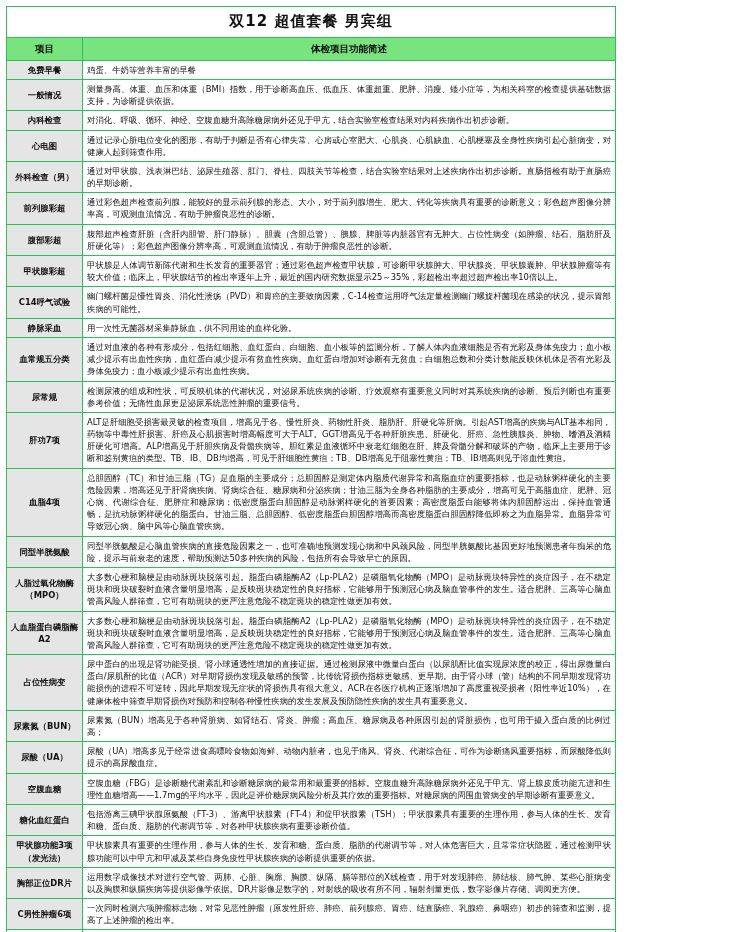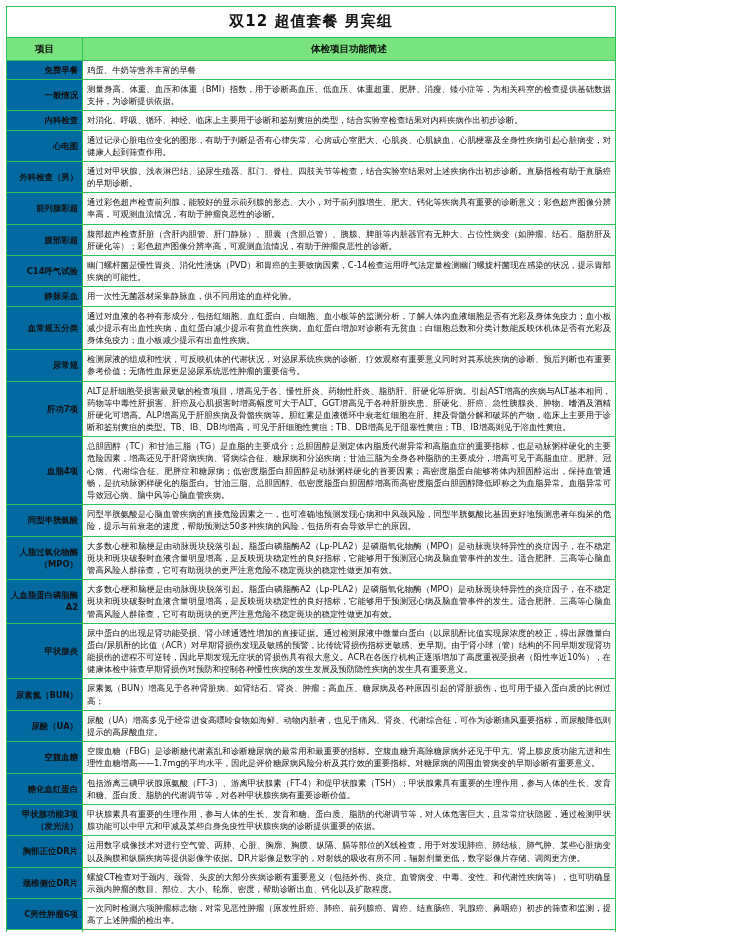--- a/index.html
+++ b/index.html
@@ -45,24 +45,24 @@
   table.main thead th {
     background: #79e37f;
     font-weight: bold;
     text-align: center;
     font-size: 9.5px;
     padding: 4px 11px;
     color: #0d0d0d;
   }
   td.name {
     width: 76px;
-    text-align: right;
+    text-align: center;
     font-weight: bold;
     font-size: 8.8px;
-    background: #0369a1;
+    background: #e5e5e5;
     word-break: keep-all;
   }
   td.desc {
     text-align: justify;
     text-justify: inter-ideograph;
     border-radius: 8px;
   }
   .col-name { width: 76px; }
   .spacer-row td {
     border: 1px solid #2fbf5a;
@@ -91,39 +91,43 @@
         <tr>
           <td class="name">免费早餐</td>
           <td class="desc">鸡蛋、牛奶等营养丰富的早餐</td>
         </tr>
         <tr>
           <td class="name">一般情况</td>
           <td class="desc">测量身高、体重、血压和体重（BMI）指数，用于诊断高血压、低血压、体重超重、肥胖、消瘦、矮小症等，为相关科室的检查提供基础数据支持，为诊断提供依据。</td>
         </tr>
         <tr>
           <td class="name">内科检查</td>
-          <td class="desc">对消化、呼吸、循环、神经、临床上主要用于诊断和鉴别黄疸的类型，结合实验室检查结果对内科疾病作出初步诊断。</td>
+          <td class="desc">对消化、呼吸、循环、神经、空腹血糖升高除糖尿病外还见于甲亢，结合实验室检查结果对内科疾病作出初步诊断。</td>
         </tr>
         <tr>
           <td class="name">心电图</td>
           <td class="desc">通过记录心脏电位变化的图形，有助于判断是否有心律失常、心房或心室肥大、心肌炎、心肌缺血、心肌梗塞及全身性疾病引起心脏病变，对健康人起到筛查作用。</td>
         </tr>
         <tr>
           <td class="name">外科检查（男）</td>
           <td class="desc">通过对甲状腺、浅表淋巴结、泌尿生殖器、肛门、脊柱、四肢关节等检查，结合实验室结果对上述疾病作出初步诊断。直肠指检有助于直肠癌的早期诊断。</td>
         </tr>
         <tr>
           <td class="name">前列腺彩超</td>
           <td class="desc">通过彩色超声检查前列腺，能较好的显示前列腺的形态、大小，对于前列腺增生、肥大、钙化等疾病具有重要的诊断意义；彩色超声图像分辨率高，可观测血流情况，有助于肿瘤良恶性的诊断。</td>
         </tr>
         <tr>
           <td class="name">腹部彩超</td>
           <td class="desc">腹部超声检查肝脏（含肝内胆管、肝门静脉）、胆囊（含胆总管）、胰腺、脾脏等内脏器官有无肿大、占位性病变（如肿瘤、结石、脂肪肝及肝硬化等）；彩色超声图像分辨率高，可观测血流情况，有助于肿瘤良恶性的诊断。</td>
         </tr>
         <tr>
+          <td class="name">甲状腺彩超</td>
+          <td class="desc">甲状腺是人体调节新陈代谢和生长发育的重要器官；通过彩色超声检查甲状腺，可诊断甲状腺肿大、甲状腺炎、甲状腺囊肿、甲状腺肿瘤等有较大价值；临床上，甲状腺结节的检出率逐年上升，最近的国内研究数据显示25～35%，彩超检出率超过超声检出率10倍以上。</td>
+        </tr>
+        <tr>
           <td class="name">C14呼气试验</td>
           <td class="desc">幽门螺杆菌是慢性胃炎、消化性溃疡（PVD）和胃癌的主要致病因素，C-14检查运用呼气法定量检测幽门螺旋杆菌现在感染的状况，提示胃部疾病的可能性。</td>
         </tr>
         <tr>
           <td class="name">静脉采血</td>
           <td class="desc">用一次性无菌器材采集静脉血，供不同用途的血样化验。</td>
         </tr>
         <tr>
           <td class="name">血常规五分类</td>
           <td class="desc">通过对血液的各种有形成分，包括红细胞、血红蛋白、白细胞、血小板等的监测分析，了解人体内血液细胞是否有光彩及身体免疫力；血小板减少提示有出血性疾病，血红蛋白减少提示有贫血性疾病。血红蛋白增加对诊断有无贫血；白细胞总数和分类计数能反映休机体是否有光彩及身体免疫力；血小板减少提示有出血性疾病。</td>
@@ -146,21 +150,21 @@
         </tr>
         <tr>
           <td class="name">人脂过氧化物酶（MPO）</td>
           <td class="desc">大多数心梗和脑梗是由动脉斑块脱落引起。脂蛋白磷脂酶A2（Lp-PLA2）是磷脂氧化物酶（MPO）是动脉斑块特异性的炎症因子，在不稳定斑块和斑块破裂时血液含量明显增高，是反映斑块稳定性的良好指标，它能够用于预测冠心病及脑血管事件的发生。适合肥胖、三高等心脑血管高风险人群筛查，它可有助斑块的更严注意危险不稳定斑块的稳定性做更加有效。</td>
         </tr>
         <tr>
           <td class="name">人血脂蛋白磷脂酶A2</td>
           <td class="desc">大多数心梗和脑梗是由动脉斑块脱落引起。脂蛋白磷脂酶A2（Lp-PLA2）是磷脂氧化物酶（MPO）是动脉斑块特异性的炎症因子，在不稳定斑块和斑块破裂时血液含量明显增高，是反映斑块稳定性的良好指标，它能够用于预测冠心病及脑血管事件的发生。适合肥胖、三高等心脑血管高风险人群筛查，它可有助斑块的更严注意危险不稳定斑块的稳定性做更加有效。</td>
         </tr>
         <tr>
-          <td class="name">甲状腺炎</td>
+          <td class="name">占位性病变</td>
           <td class="desc">尿中蛋白的出现是肾功能受损、肾小球通透性增加的直接证据。通过检测尿液中微量白蛋白（以尿肌酐比值实现尿浓度的校正，得出尿微量白蛋白/尿肌酐的比值（ACR）对早期肾损伤发现及敏感的预警，比传统肾损伤指标更敏感、更早期。由于肾小球（管）结构的不同早期发现肾功能损伤的进程不可逆转，因此早期发现无症状的肾损伤具有很大意义。ACR在各医疗机构正逐渐增加了高度重视受损者（阳性率近10%），在健康体检中筛查早期肾损伤对预防和控制各种慢性疾病的发生发展及预防隐性疾病的发生具有重要意义。</td>
         </tr>
         <tr>
           <td class="name">尿素氮（BUN）</td>
           <td class="desc">尿素氮（BUN）增高见于各种肾脏病、如肾结石、肾炎、肿瘤；高血压、糖尿病及各种原因引起的肾脏损伤，也可用于摄入蛋白质的比例过高；</td>
         </tr>
         <tr>
           <td class="name">尿酸（UA）</td>
           <td class="desc">尿酸（UA）增高多见于经常进食高嘌呤食物如海鲜、动物内脏者，也见于痛风、肾炎、代谢综合征，可作为诊断痛风重要指标，而尿酸降低则提示的高尿酸血症。</td>
         </tr>
@@ -172,24 +176,20 @@
           <td class="name">糖化血红蛋白</td>
           <td class="desc">包括游离三碘甲状腺原氨酸（FT-3）、游离甲状腺素（FT-4）和促甲状腺素（TSH）；甲状腺素具有重要的生理作用，参与人体的生长、发育和糖、蛋白质、脂肪的代谢调节等，对各种甲状腺疾病有重要诊断价值。</td>
         </tr>
         <tr>
           <td class="name">甲状腺功能3项（发光法）</td>
           <td class="desc">甲状腺素具有重要的生理作用，参与人体的生长、发育和糖、蛋白质、脂肪的代谢调节等，对人体危害巨大，且常常症状隐匿，通过检测甲状腺功能可以中甲亢和甲减及某些自身免疫性甲状腺疾病的诊断提供重要的依据。</td>
         </tr>
         <tr>
           <td class="name">胸部正位DR片</td>
           <td class="desc">运用数字成像技术对进行空气管、两肺、心脏、胸廓、胸膜、纵隔、膈等部位的X线检查，用于对发现肺癌、肺结核、肺气肿、某些心脏病变以及胸膜和纵膈疾病等提供影像学依据。DR片影像是数字的，对射线的吸收有所不同，辐射剂量更低，数字影像片存储、调阅更方便。</td>
-        </tr>
-        <tr>
-          <td class="name">颈椎侧位DR片</td>
-          <td class="desc">螺旋CT检查对于颈内、颈骨、头皮的大部分疾病诊断有重要意义（包括外伤、炎症、血管病变、中毒、变性、和代谢性疾病等），也可明确显示颈内肿瘤的数目、部位、大小、轮廓、密度，帮助诊断出血、钙化以及扩散程度。</td>
         </tr>
         <tr>
           <td class="name">C男性肿瘤6项</td>
           <td class="desc">一次同时检测六项肿瘤标志物，对常见恶性肿瘤（原发性肝癌、肺癌、前列腺癌、胃癌、结直肠癌、乳腺癌、鼻咽癌）初步的筛查和监测，提高了上述肿瘤的检出率。</td>
         </tr>
         <tr class="spacer-row">
           <td></td>
           <td></td>
         </tr>
       </tbody>

